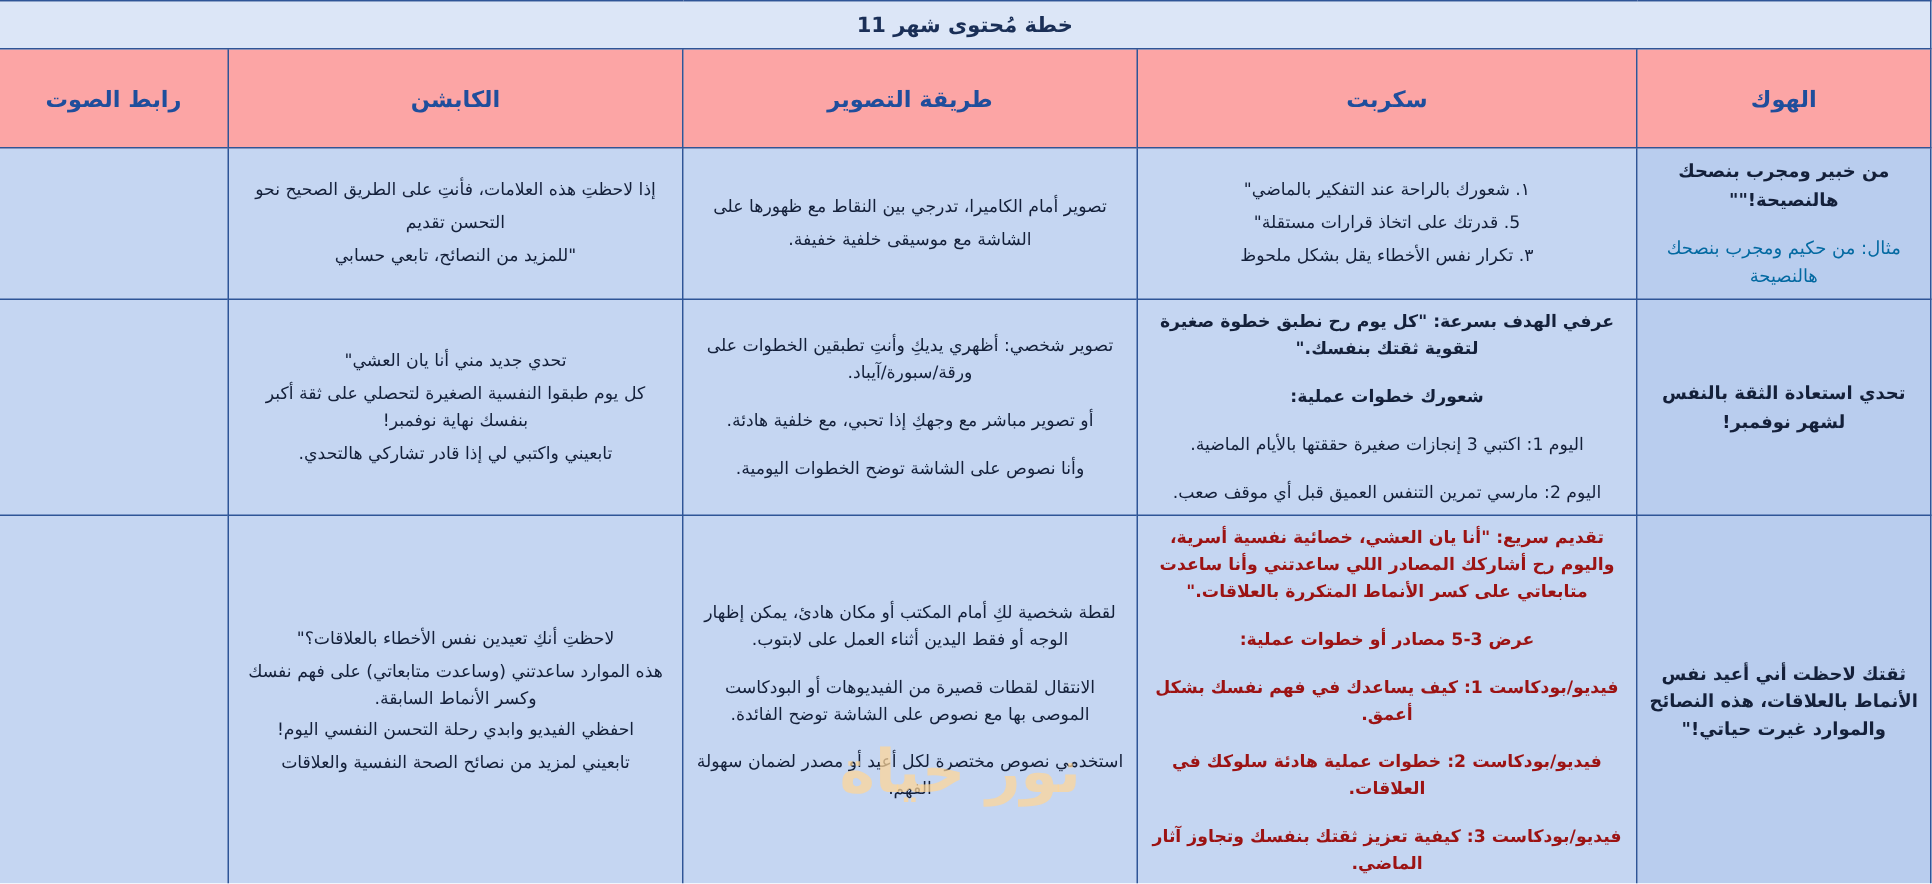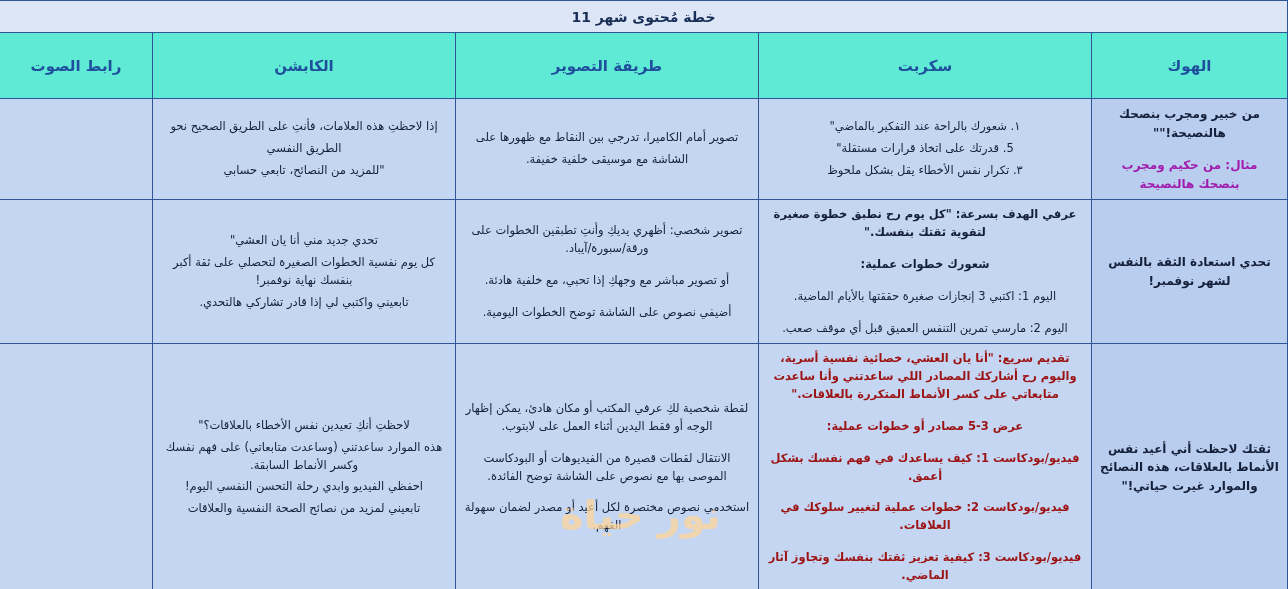--- a/index.html
+++ b/index.html
@@ -34,21 +34,21 @@
     font-weight: bold;
     font-size: 14px;
     text-align: center;
     height: 32px;
     padding: 4px;
     border-top: 1px solid #2f5597;
     border-bottom: 1px solid #2f5597;
   }
   
   .head-row td {
-    background: #5eead4;
+    background: #fca5a5;
     color: #1f4e9c;
     font-weight: bold;
     font-size: 15px;
     text-align: center;
     height: 66px;
   }
   
   .body-row td {
     background: #c5d6f2;
     color: #14203a;
@@ -60,21 +60,21 @@
     background: #b9cdee;
     font-weight: bold;
     font-size: 12px;
   }
   td.col-script {
   }
   .cell-lines > div {
     margin: 0 0 4px 0;
   }
   .cell-lines > div:last-child { margin-bottom: 0; }
-  .red { color: #a21caf; font-weight: bold; }
+  .red { color: #0369a1; font-weight: normal; }
   .darkred { color: #9c1313; font-weight: bold; }
   .bold { font-weight: bold; }
   .gap { height: 6px; }
 
   
   col.c-hook   { width: 196px; }
   col.c-script { width: 333px; }
   col.c-film   { width: 303px; }
   col.c-cap    { width: 303px; }
   col.c-audio  { width: 153px; }
@@ -137,21 +137,21 @@
       </td>
       <td>
         <div class="cell-lines">
           <div>تصوير أمام الكاميرا، تدرجي بين النقاط مع ظهورها على</div>
           <div>الشاشة مع موسيقى خلفية خفيفة.</div>
         </div>
       </td>
       <td>
         <div class="cell-lines">
           <div>إذا لاحظتِ هذه العلامات، فأنتِ على الطريق الصحيح نحو</div>
-          <div>الطريق النفسي</div>
+          <div>التحسن تقديم</div>
           <div>"للمزيد من النصائح، تابعي حسابي</div>
         </div>
       </td>
       <td></td>
     </tr>
 
     <tr class="body-row">
       <td class="col-hook">
         <div class="cell-lines">
           <div>تحدي استعادة الثقة بالنفس لشهر نوفمبر!</div>
@@ -167,55 +167,55 @@
           <div class="gap"></div>
           <div>اليوم 2: مارسي تمرين التنفس العميق قبل أي موقف صعب.</div>
         </div>
       </td>
       <td>
         <div class="cell-lines">
           <div>تصوير شخصي: أظهري يديكِ وأنتِ تطبقين الخطوات على ورقة/سبورة/آيباد.</div>
           <div class="gap"></div>
           <div>أو تصوير مباشر مع وجهكِ إذا تحبي، مع خلفية هادئة.</div>
           <div class="gap"></div>
-          <div>أضيفي نصوص على الشاشة توضح الخطوات اليومية.</div>
+          <div>وأنا نصوص على الشاشة توضح الخطوات اليومية.</div>
         </div>
       </td>
       <td>
         <div class="cell-lines">
           <div>تحدي جديد مني أنا يان العشي"</div>
-          <div>كل يوم نفسية الخطوات الصغيرة لتحصلي على ثقة أكبر بنفسك نهاية نوفمبر!</div>
+          <div>كل يوم طبقوا النفسية الصغيرة لتحصلي على ثقة أكبر بنفسك نهاية نوفمبر!</div>
           <div>تابعيني واكتبي لي إذا قادر تشاركي هالتحدي.</div>
         </div>
       </td>
       <td></td>
     </tr>
 
     <tr class="body-row">
       <td class="col-hook">
         <div class="cell-lines">
           <div>ثقتك لاحظت أني أعيد نفس الأنماط بالعلاقات، هذه النصائح والموارد غيرت حياتي!"</div>
         </div>
       </td>
       <td class="col-script">
         <div class="cell-lines">
           <div class="darkred">تقديم سريع: "أنا يان العشي، خصائية نفسية أسرية، واليوم رح أشاركك المصادر اللي ساعدتني وأنا ساعدت متابعاتي على كسر الأنماط المتكررة بالعلاقات."</div>
           <div class="gap"></div>
           <div class="darkred">عرض 3-5 مصادر أو خطوات عملية:</div>
           <div class="gap"></div>
           <div class="darkred">فيديو/بودكاست 1: كيف يساعدك في فهم نفسك بشكل أعمق.</div>
           <div class="gap"></div>
-          <div class="darkred">فيديو/بودكاست 2: خطوات عملية لتغيير سلوكك في العلاقات.</div>
+          <div class="darkred">فيديو/بودكاست 2: خطوات عملية هادئة سلوكك في العلاقات.</div>
           <div class="gap"></div>
           <div class="darkred">فيديو/بودكاست 3: كيفية تعزيز ثقتك بنفسك وتجاوز آثار الماضي.</div>
         </div>
       </td>
       <td>
         <div class="cell-lines">
-          <div>لقطة شخصية لكِ عرفي المكتب أو مكان هادئ، يمكن إظهار الوجه أو فقط اليدين أثناء العمل على لابتوب.</div>
+          <div>لقطة شخصية لكِ أمام المكتب أو مكان هادئ، يمكن إظهار الوجه أو فقط اليدين أثناء العمل على لابتوب.</div>
           <div class="gap"></div>
           <div>الانتقال لقطات قصيرة من الفيديوهات أو البودكاست الموصى بها مع نصوص على الشاشة توضح الفائدة.</div>
           <div class="gap"></div>
           <div>استخدمي نصوص مختصرة لكل أعيد أو مصدر لضمان سهولة الفهم.</div>
         </div>
       </td>
       <td>
         <div class="cell-lines">
           <div>لاحظتِ أنكِ تعيدين نفس الأخطاء بالعلاقات؟"</div>
           <div>هذه الموارد ساعدتني (وساعدت متابعاتي) على فهم نفسك وكسر الأنماط السابقة.</div>

